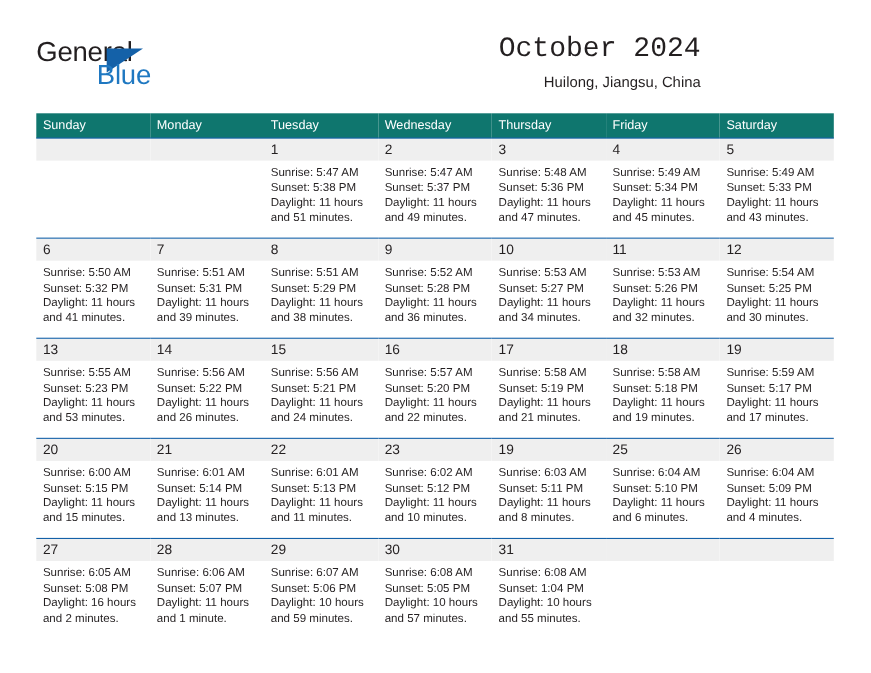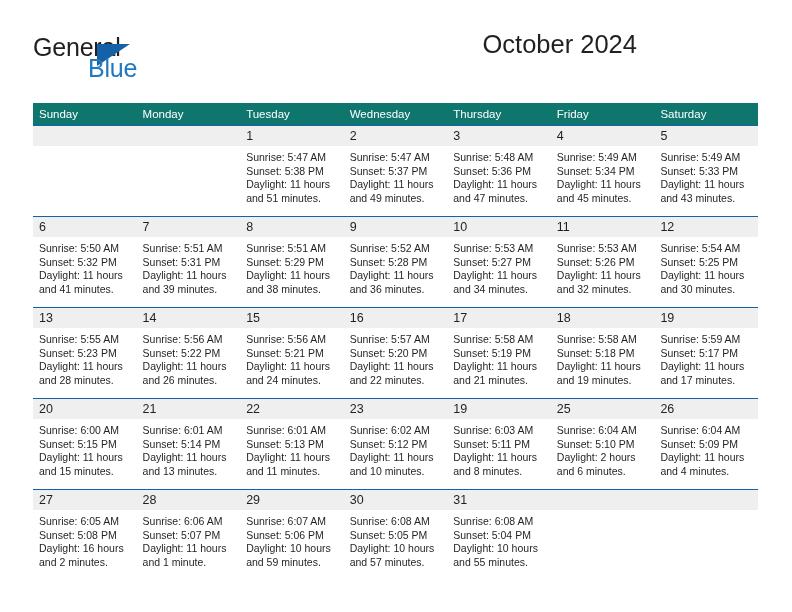--- a/index.html
+++ b/index.html
@@ -71,20 +71,21 @@
     right: 35px;
     top: 29px;
     text-align: right;
   }
   .cal-title {
     font-size: 25.5px;
     font-weight: normal;
     color: #231f20;
     line-height: 31px;
     white-space: nowrap;
+    font-family: Liberation Mono, monospace;
   }
   .cal-subtitle {
     font-size: 13.5px;
     font-weight: normal;
     color: #231f20;
     line-height: 20px;
     margin-top: 5px;
     white-space: nowrap;
   }
 
@@ -159,20 +160,21 @@
   <div class="header">
 
     <div class="logo">
       <span class="logo-general">General</span>
       <span class="logo-triangle"></span>
       <span class="logo-blue">Blue</span>
     </div>
 
     <div class="title-block">
       <div class="cal-title">October 2024</div>
+      <div class="cal-subtitle">Huilong, Jiangsu, China</div>
     </div>
 
   </div>
 
   <table class="calendar">
     <thead>
       <tr>
         <th>Sunday</th>
         <th>Monday</th>
         <th>Tuesday</th>
@@ -298,21 +300,21 @@
               <div class="daylight-line">Daylight: 11 hours and 30 minutes.</div>
             </div>
           </td>
         </tr>
         <tr>
           <td>
             <div class="daynum">13</div>
             <div class="cell-body">
               <div class="cell-line">Sunrise: 5:55 AM</div>
               <div class="cell-line">Sunset: 5:23 PM</div>
-              <div class="daylight-line">Daylight: 11 hours and 28 minutes.</div>
+              <div class="daylight-line">Daylight: 11 hours and 53 minutes.</div>
             </div>
           </td>
           <td>
             <div class="daynum">14</div>
             <div class="cell-body">
               <div class="cell-line">Sunrise: 5:56 AM</div>
               <div class="cell-line">Sunset: 5:22 PM</div>
               <div class="daylight-line">Daylight: 11 hours and 26 minutes.</div>
             </div>
           </td>
@@ -396,21 +398,21 @@
               <div class="cell-line">Sunrise: 6:03 AM</div>
               <div class="cell-line">Sunset: 5:11 PM</div>
               <div class="daylight-line">Daylight: 11 hours and 8 minutes.</div>
             </div>
           </td>
           <td>
             <div class="daynum">25</div>
             <div class="cell-body">
               <div class="cell-line">Sunrise: 6:04 AM</div>
               <div class="cell-line">Sunset: 5:10 PM</div>
-              <div class="daylight-line">Daylight: 2 hours and 6 minutes.</div>
+              <div class="daylight-line">Daylight: 11 hours and 6 minutes.</div>
             </div>
           </td>
           <td>
             <div class="daynum">26</div>
             <div class="cell-body">
               <div class="cell-line">Sunrise: 6:04 AM</div>
               <div class="cell-line">Sunset: 5:09 PM</div>
               <div class="daylight-line">Daylight: 11 hours and 4 minutes.</div>
             </div>
           </td>
@@ -445,21 +447,21 @@
             <div class="cell-body">
               <div class="cell-line">Sunrise: 6:08 AM</div>
               <div class="cell-line">Sunset: 5:05 PM</div>
               <div class="daylight-line">Daylight: 10 hours and 57 minutes.</div>
             </div>
           </td>
           <td>
             <div class="daynum">31</div>
             <div class="cell-body">
               <div class="cell-line">Sunrise: 6:08 AM</div>
-              <div class="cell-line">Sunset: 5:04 PM</div>
+              <div class="cell-line">Sunset: 1:04 PM</div>
               <div class="daylight-line">Daylight: 10 hours and 55 minutes.</div>
             </div>
           </td>
           <td>
             <div class="daynum empty"></div>
             <div class="cell-body">
               <div class="cell-line"></div>
               <div class="cell-line"></div>
               <div class="daylight-line"></div>
             </div>

